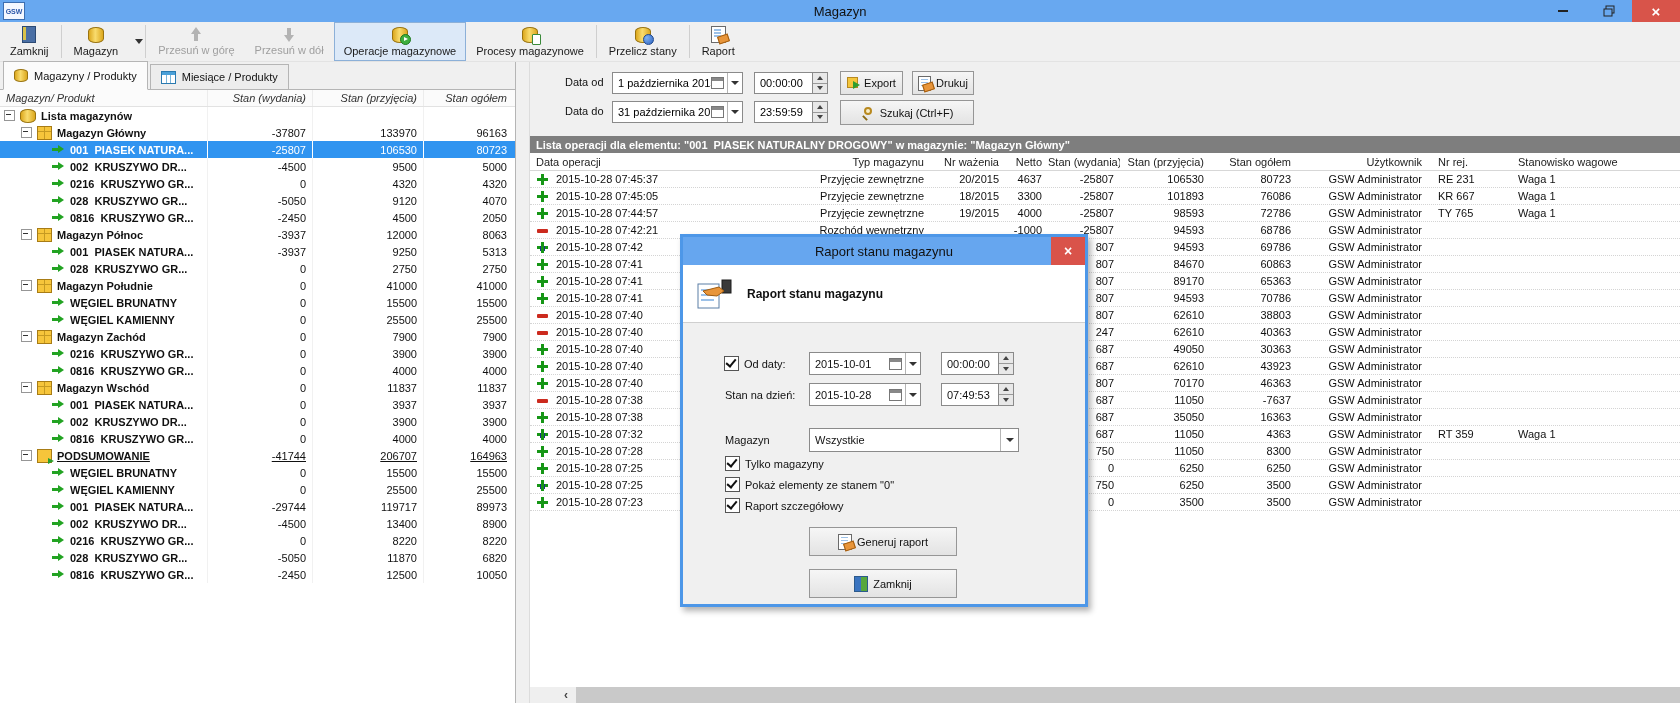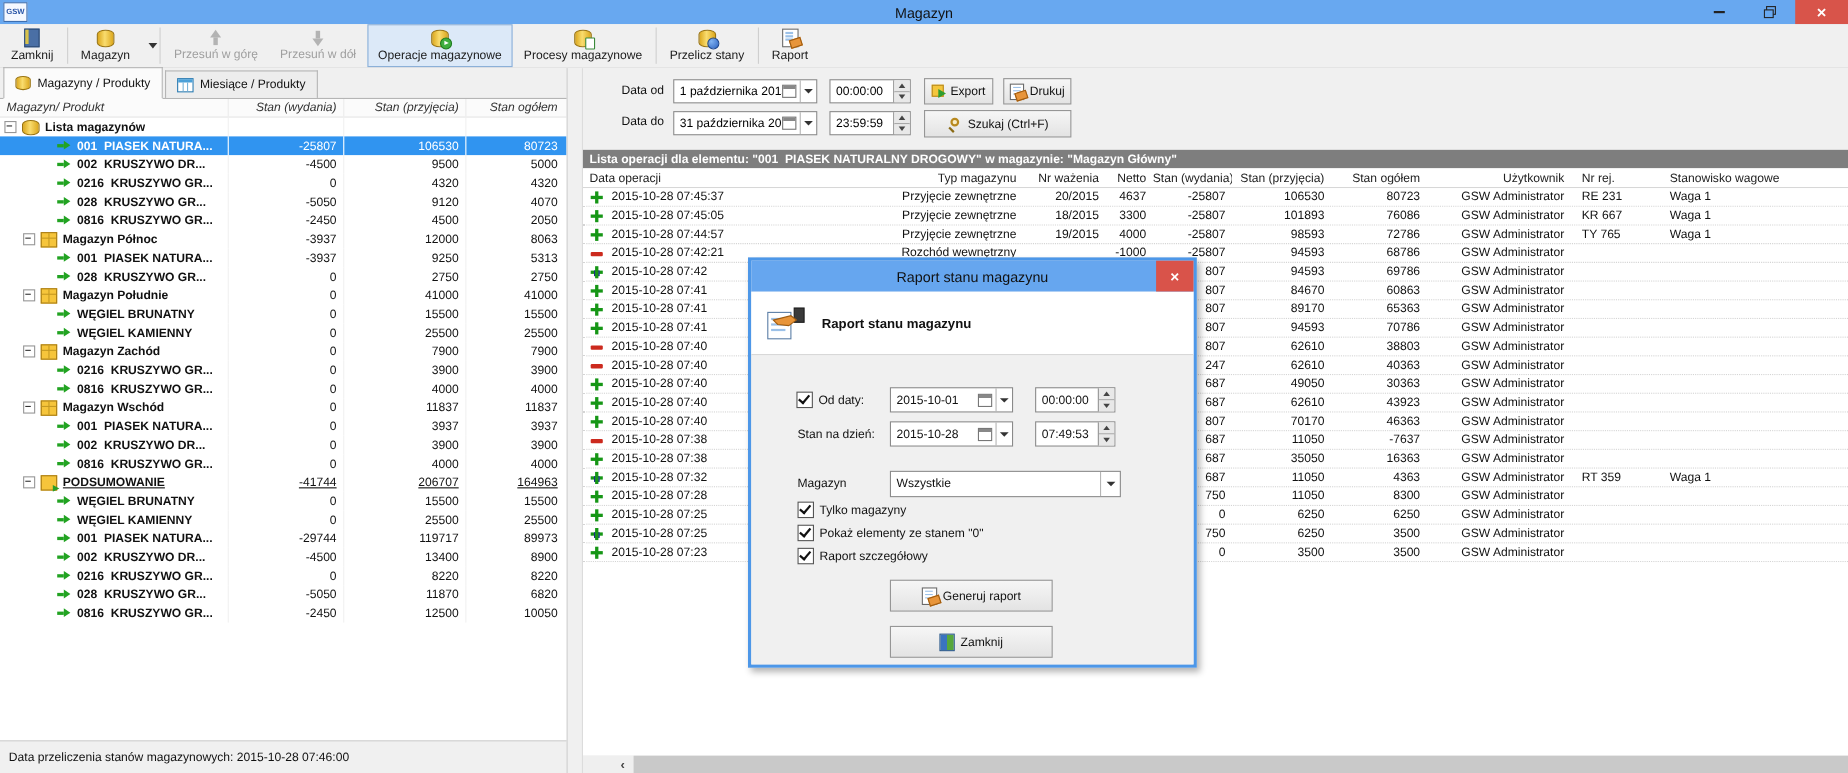--- a/index.html
+++ b/index.html
@@ -243,20 +243,30 @@
           <div class="t-row">
             <span class="t-name" style="padding-left: 4px;">
               <i class="expander"></i>
               <i class="ti ti-list"></i>
               <span class="t-label">Lista magazynów</span>
             </span>
             <span class="t-val"></span>
             <span class="t-val v2"></span>
             <span class="t-val v3"></span>
           </div>
+          <div class="t-row">
+            <span class="t-name" style="padding-left: 21px;">
+              <i class="expander"></i>
+              <i class="ti ti-box"></i>
+              <span class="t-label">Magazyn Główny</span>
+            </span>
+            <span class="t-val">-37807</span>
+            <span class="t-val v2">133970</span>
+            <span class="t-val v3">96163</span>
+          </div>
           <div class="t-row sel">
             <span class="t-name" style="padding-left: 52px;">
               <i class="ti ti-arrow"></i>
               <span class="t-label">001  PIASEK NATURA...</span>
             </span>
             <span class="t-val">-25807</span>
             <span class="t-val v2">106530</span>
             <span class="t-val v3">80723</span>
           </div>
           <div class="t-row">
@@ -483,23 +493,20 @@
           <div class="t-row">
             <span class="t-name" style="padding-left: 52px;">
               <i class="ti ti-arrow"></i>
               <span class="t-label">0816  KRUSZYWO GR...</span>
             </span>
             <span class="t-val">-2450</span>
             <span class="t-val v2">12500</span>
             <span class="t-val v3">10050</span>
           </div>
         </div>
-      <div class="left-status">
-        <span>Data przeliczenia stanów magazynowych: 2015-10-28 07:46:00</span>
-      </div>
     </div>
 
     <div class="splitter"></div>
 
     <div class="right-panel">
       <div class="filters">
         <span class="flabel" style="left:35px;top:14px;">Data od</span>
         <div class="field" style="left:82px;top:10px;width:131px;">
           <span class="ftext">1 października 2015</span>
           <i class="calico"></i>

